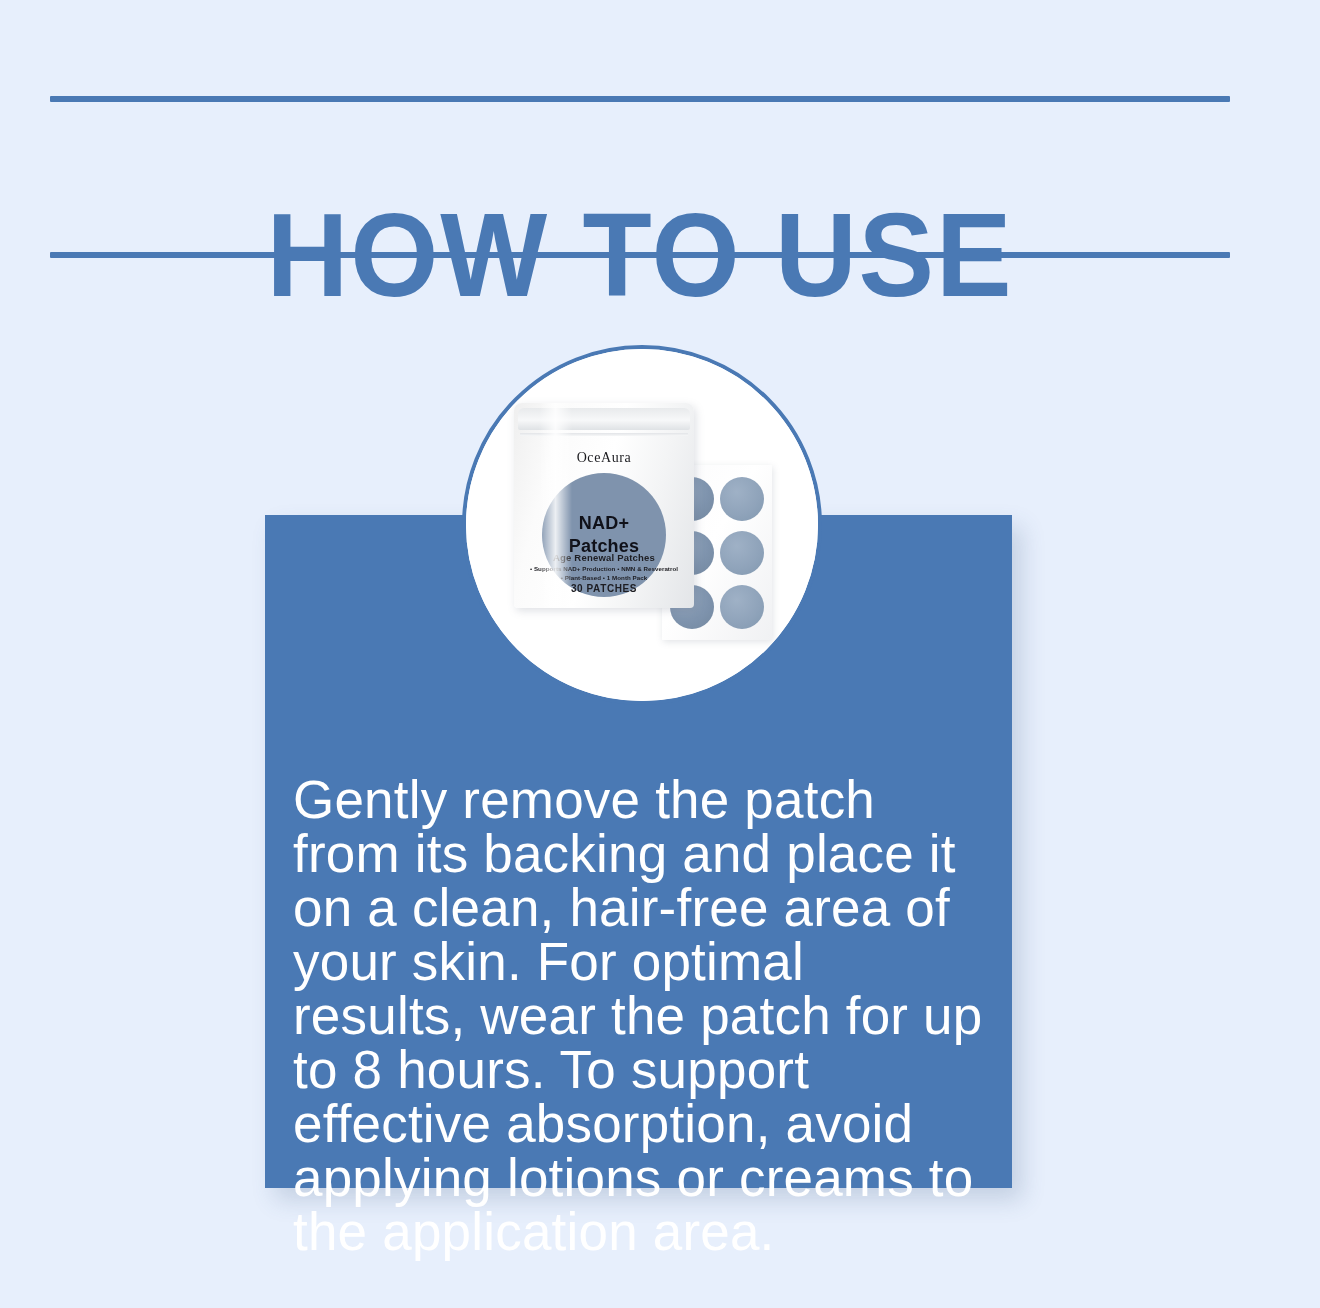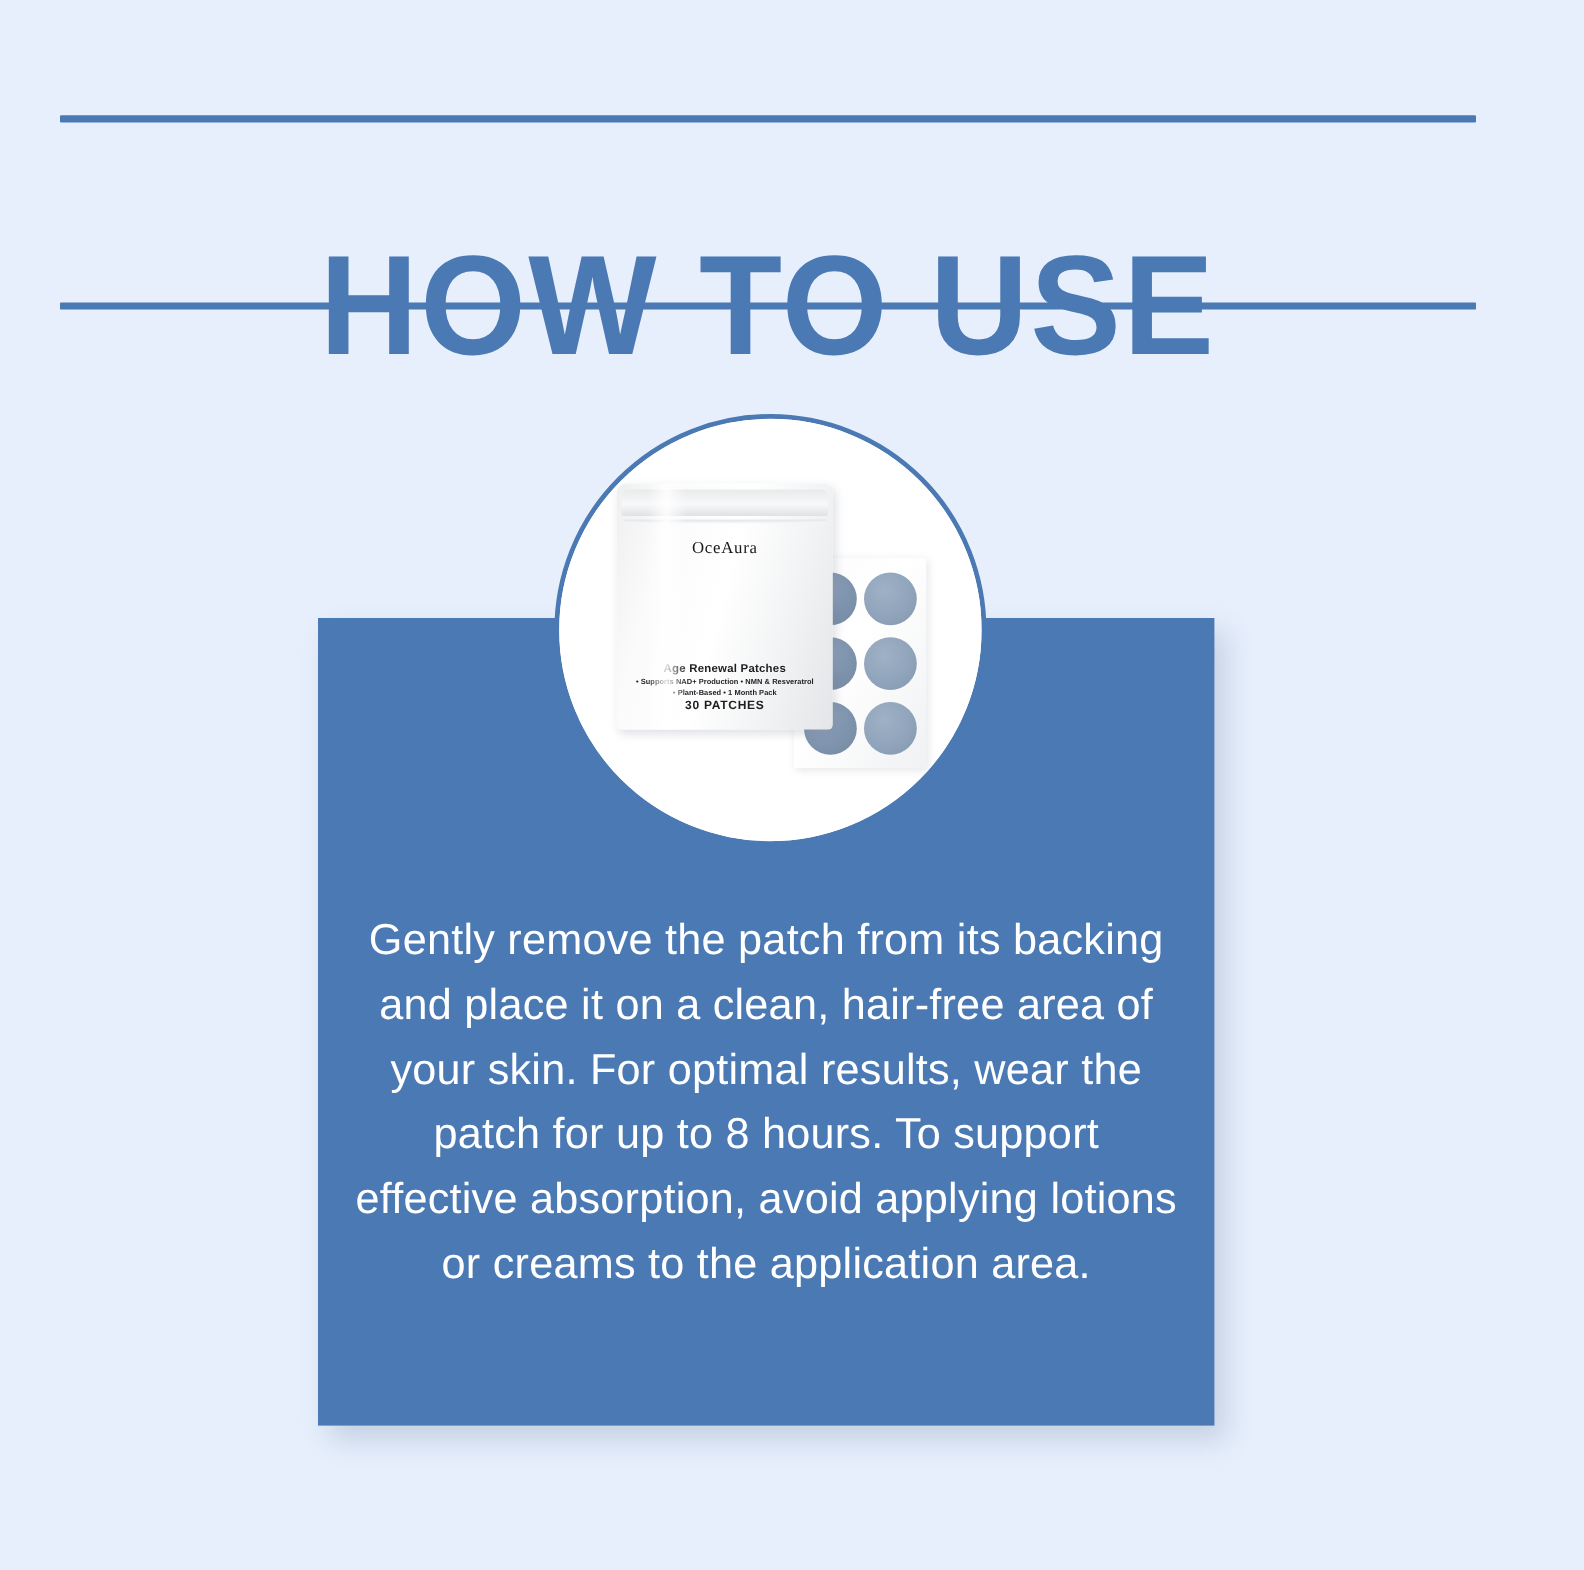--- a/index.html
+++ b/index.html
@@ -68,25 +68,25 @@
     height: 673px;
     background: #4a79b4;
     box-shadow: 10px 12px 22px rgba(60, 90, 130, 0.20);
   }
 
   .body-copy {
     position: absolute;
     left: 28px;
     top: 205px;
     width: 691px;
-    text-align: center;
+    text-align: left;
     color: #ffffff;
     font-family: "Liberation Sans Narrow", "Liberation Sans", sans-serif;
     font-weight: 300;
-    font-size: 36px;
+    font-size: 53px;
     line-height: 54px;
     letter-spacing: 0.2px;
   }
 
   
   .product-circle {
     position: absolute;
     left: 462px;
     top: 345px;
     width: 360px;
@@ -254,20 +254,24 @@
         <div class="patch"></div>
         <div class="patch alt"></div>
       </div>
 
       <div class="pouch">
         <div class="pouch-topseal"></div>
         <div class="pouch-zip"></div>
 
         <div class="brand">OceAura</div>
 
+        <div class="label-disc">
+          <span class="label-disc-line">NAD+</span>
+          <span class="label-disc-line">Patches</span>
+        </div>
 
         <div class="pouch-footer">
           <div class="pf-head">Age Renewal Patches</div>
           <div class="pf-bullets">• Supports NAD+ Production  • NMN &amp; Resveratrol</div>
           <div class="pf-bullets">• Plant-Based  • 1 Month Pack</div>
           <div class="pf-count">30 PATCHES</div>
         </div>
 
         <div class="pouch-sheen"></div>
       </div>

